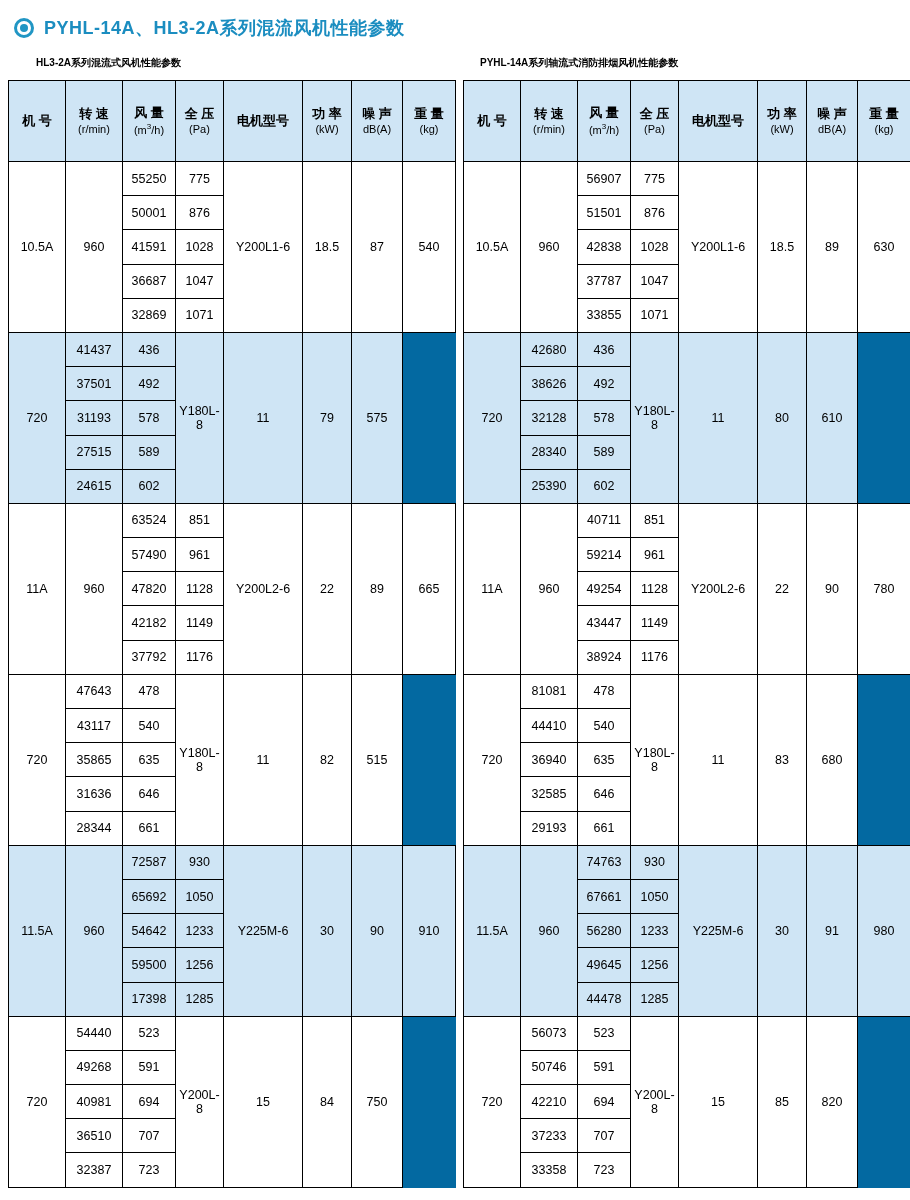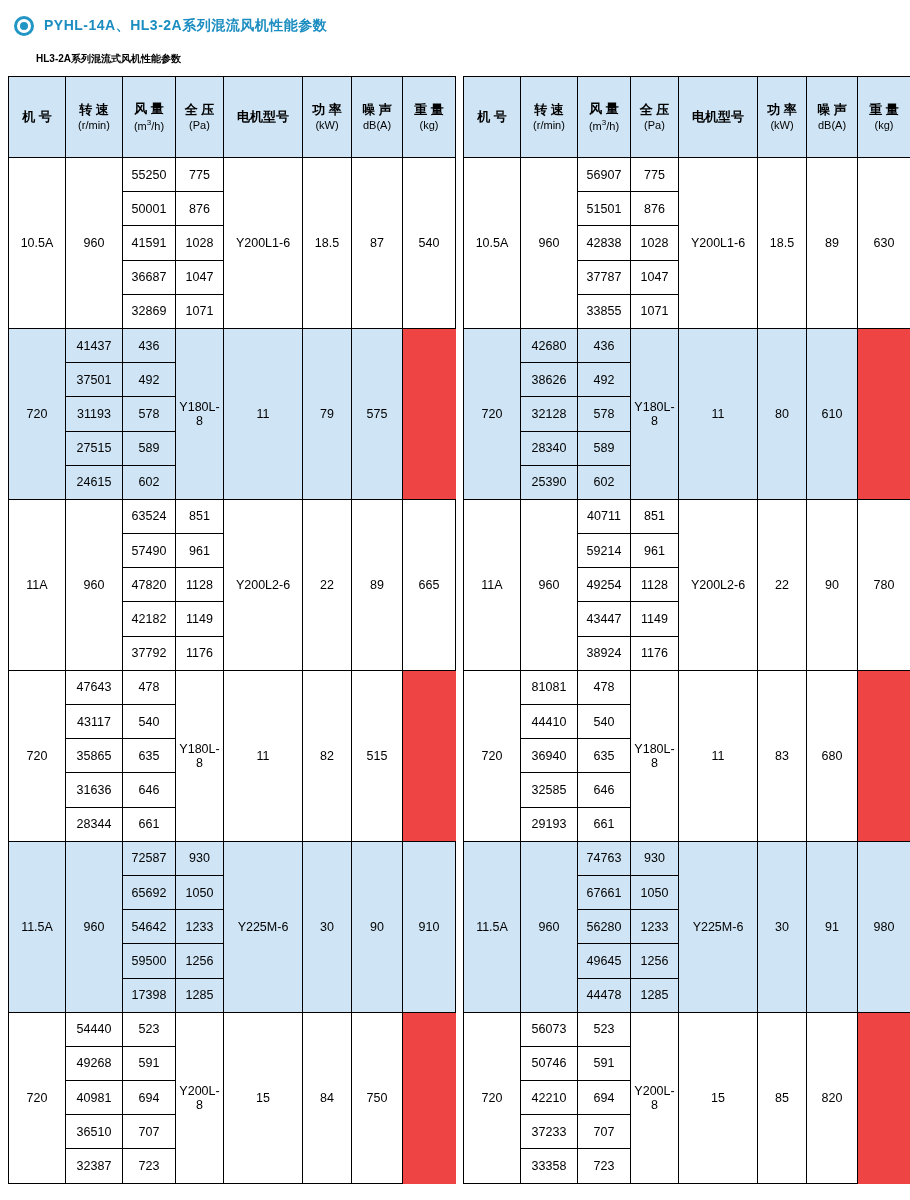--- a/index.html
+++ b/index.html
@@ -42,21 +42,21 @@
     content: "";
     position: absolute;
     left: 3px;
     top: 3px;
     width: 8px;
     height: 8px;
     background: #2196c4;
     border-radius: 50%;
   }
   .main-title {
-    font-size: 14px;
+    font-size: 18px;
     font-weight: bold;
     color: #1b8dc0;
     letter-spacing: 0.5px;
   }
   .subtitles {
     display: flex;
     padding: 6px 0 10px 0;
     font-size: 10px;
     font-weight: bold;
   }
@@ -72,21 +72,21 @@
   }
   
   .tables-wrap {
     display: flex;
     gap: 7px;
   }
   table.perf {
     border-collapse: collapse;
     table-layout: fixed;
     width: 447px;
-    background: #ef4444;
+    background: #0369a1;
     font-size: 12.5px;
   }
   table.perf th, table.perf td {
     border: 1px solid #000;
     text-align: center;
     vertical-align: middle;
     padding: 0;
   }
   table.perf thead th {
     background: #cfe5f5;
@@ -129,20 +129,21 @@
 
 <div class="page">
 
   <div class="main-title-row">
     <span class="bullet-icon"></span>
     <span class="main-title">PYHL-14A、HL3-2A系列混流风机性能参数</span>
   </div>
 
   <div class="subtitles">
     <div class="subtitle-left">HL3-2A系列混流式风机性能参数</div>
+    <div class="subtitle-right">PYHL-14A系列轴流式消防排烟风机性能参数</div>
   </div>
 
   <div class="tables-wrap">
     <div id="table-slot-0">
         <table class="perf">
           <colgroup>
             <col class="c-model">
             <col class="c-speed">
             <col class="c-flow">
             <col class="c-press">

